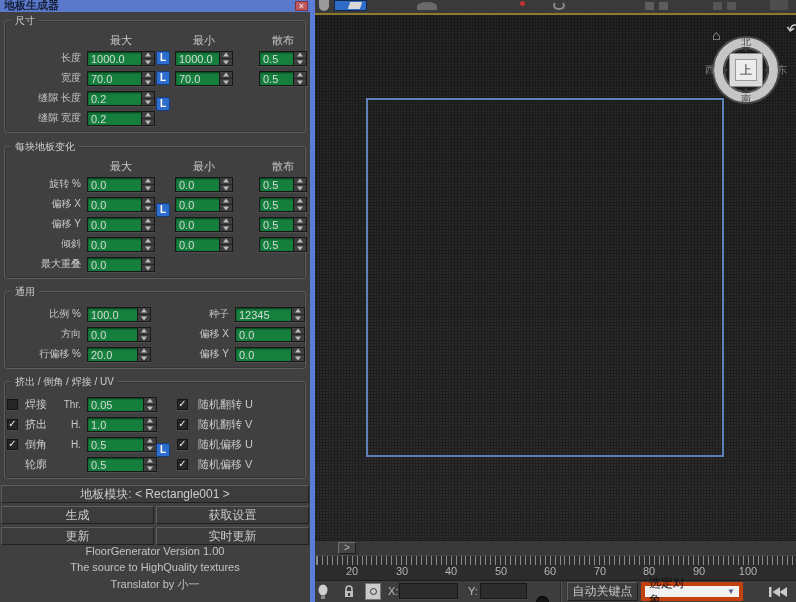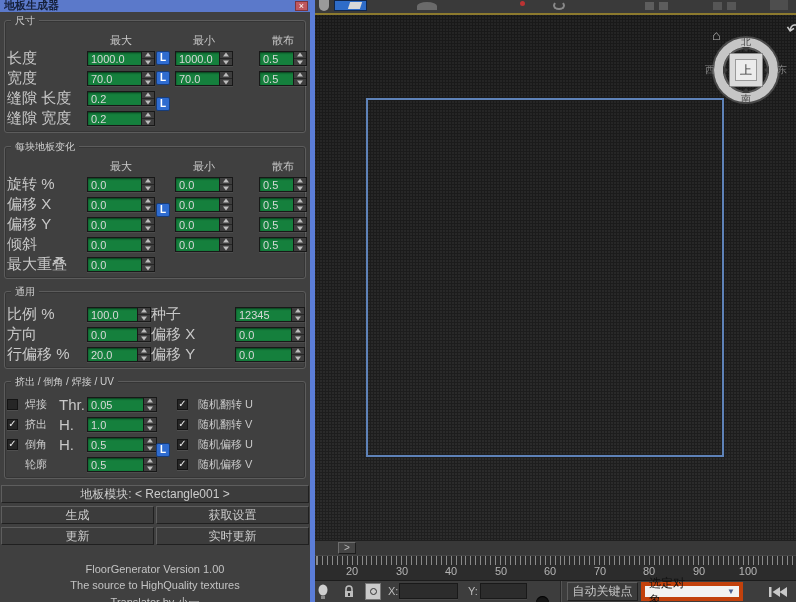--- a/index.html
+++ b/index.html
@@ -11,21 +11,21 @@
   .ttext{flex:1;color:#15203a;font-size:11px;font-weight:bold;line-height:13px;overflow:hidden;}
   .closebtn{width:13px;height:10px;background:#c0575e;border:1px solid #7e343a;color:#fff;
             font-size:9px;line-height:8px;text-align:center;margin-bottom:1px;box-sizing:border-box;}
   .grp{position:relative;border:1px solid #5c5c5c;border-radius:3px;margin:8px 4px 0 4px;
        padding:12px 0 4px 2px;box-shadow:inset 0 0 0 1px #353535;}
   .gtit{position:absolute;top:-7px;left:6px;background:#404040;padding:0 4px;color:#cfcfcf;font-size:10px;white-space:nowrap;}
   .row3{display:grid;grid-template-columns:80px 68px 20px 58px 26px 48px;align-items:center;height:20px;}
   .hrow{height:15px;}
   .rowg{display:grid;grid-template-columns:80px 64px 84px 70px;align-items:center;height:20px;}
   .rowe{display:grid;grid-template-columns:18px 34px 28px 70px 20px 16px auto;align-items:center;height:20px;}
-  .lab{color:#c8c8c8;font-size:15px;text-align:left;padding-right:6px;white-space:nowrap;}
+  .lab{color:#c8c8c8;font-size:10px;text-align:right;padding-right:6px;white-space:nowrap;}
   .lableft{color:#c8c8c8;font-size:11px;text-align:left;white-space:nowrap;}
   .hdr{color:#c8c8c8;font-size:11px;text-align:center;}
   .fld{display:flex;height:15px;background:#15803d;border:1px solid #181818;box-sizing:border-box;
        box-shadow:0 1px 0 rgba(255,255,255,.07), inset 0 1px 2px rgba(0,0,0,.55);}
   .fld .val{flex:1;color:#d8d8d8;font-size:11px;line-height:14px;padding-left:3px;overflow:hidden;white-space:nowrap;}
   .spn{width:12px;flex:none;display:flex;flex-direction:column;border-left:1px solid #181818;}
   .spn i{flex:1;background:#3e3e3e;position:relative;}
   .spn i.up{border-bottom:1px solid #262626;}
   .spn i::after{content:"";position:absolute;left:50%;top:50%;transform:translate(-50%,-50%);
                 border:3px solid transparent;width:0;height:0;}
@@ -473,21 +473,21 @@
     <div class="btn modulebar">地板模块: &lt; Rectangle001 &gt;</div>
     <div class="btnrow">
       <div class="btn">生成</div>
       <div class="btn">获取设置</div>
     </div>
     <div class="btnrow">
       <div class="btn">更新</div>
       <div class="btn">实时更新</div>
     </div>
 
-    <div class="foot" style="margin-top:18px">FloorGenerator Version 1.00</div>
+    <div class="foot" style="margin-top:0">FloorGenerator Version 1.00</div>
     <div class="foot">The source to HighQuality textures</div>
     <div class="foot">Translator by 小一</div>
   </div>
 
   <div class="divider"></div>
 
   <div class="right">
     <div class="toolstrip">
       <span class="frag" style="left:4px;top:0;width:10px;height:11px;background:#9a9a9a;border-radius:0 0 5px 5px;"></span>
       <span class="frag" style="left:19px;top:0;width:33px;height:11px;background:#2e6cc8;border:1px solid #10264a;box-sizing:border-box;"></span>

